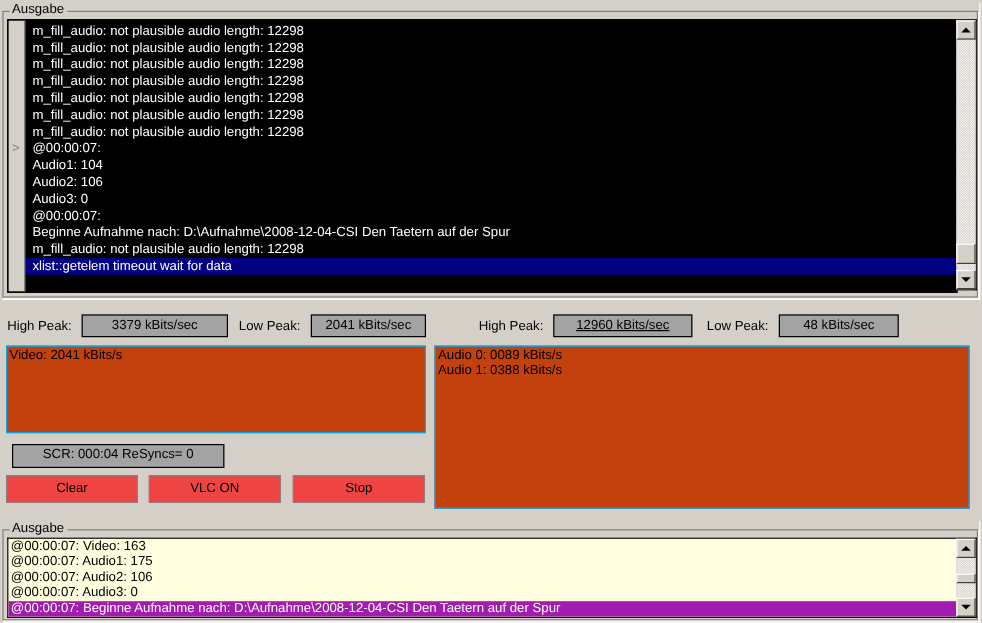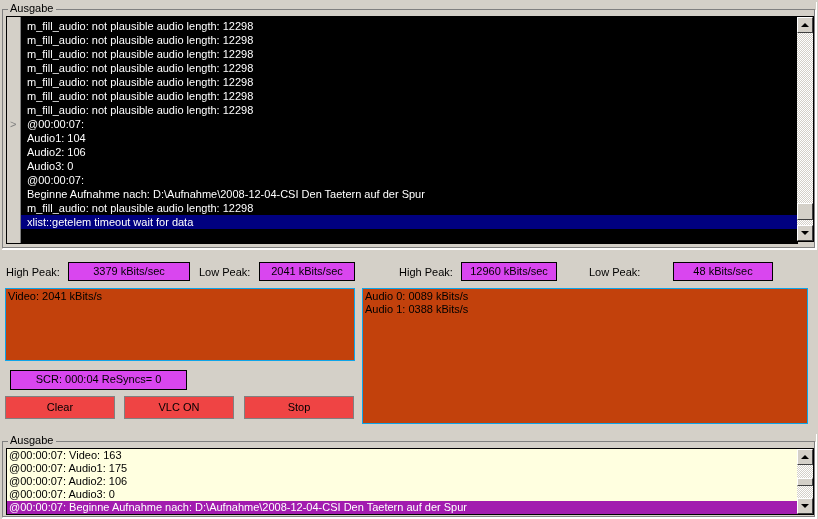--- a/index.html
+++ b/index.html
@@ -148,21 +148,21 @@
 
   
   .field-label {
     position: absolute;
     font-size: 11px;
     line-height: 14px;
     white-space: nowrap;
   }
   .valuebox {
     position: absolute;
-    background: #d946ef;
+    background: #a3a3a3;
     border: 1px solid #000;
     box-sizing: border-box;
     font-size: 11px;
     line-height: 17px;
     text-align: center;
     white-space: nowrap;
     overflow: hidden;
   }
 
   
@@ -251,24 +251,24 @@
   </div>
 </div>
 
 <div class="field-label" style="left:6px; top:265px;">High Peak:</div>
 <div class="valuebox" style="left:68px; top:262px; width:122px; height:19px;">3379 kBits/sec</div>
 
 <div class="field-label" style="left:199px; top:265px;">Low Peak:</div>
 <div class="valuebox" style="left:259px; top:262px; width:96px; height:19px;">2041 kBits/sec</div>
 
 <div class="field-label" style="left:399px; top:265px;">High Peak:</div>
-<div class="valuebox" style="left:461px; top:262px; width:96px; height:19px;">12960 kBits/sec</div>
+<div class="valuebox" style="left:461px; top:262px; width:116px; height:19px;text-decoration:underline;">12960 kBits/sec</div>
 
 <div class="field-label" style="left:589px; top:265px;">Low Peak:</div>
-<div class="valuebox" style="left:649px; top:262px; width:100px; height:19px;margin-left:24px;">48 kBits/sec</div>
+<div class="valuebox" style="left:649px; top:262px; width:100px; height:19px;">48 kBits/sec</div>
 
 <div class="textpanel" id="video-panel" style="left:5px; top:288px; width:350px; height:73px;">
     <div class="ln">Video: 2041 kBits/s</div>
   </div>
 <div class="textpanel" id="audio-panel" style="left:362px; top:288px; width:446px; height:136px;">
     <div class="ln">Audio 0: 0089 kBits/s</div>
     <div class="ln">Audio 1: 0388 kBits/s</div>
   </div>
 
 <div class="valuebox" style="left:10px; top:370px; width:177px; height:20px;">SCR: 000:04 ReSyncs= 0</div>

